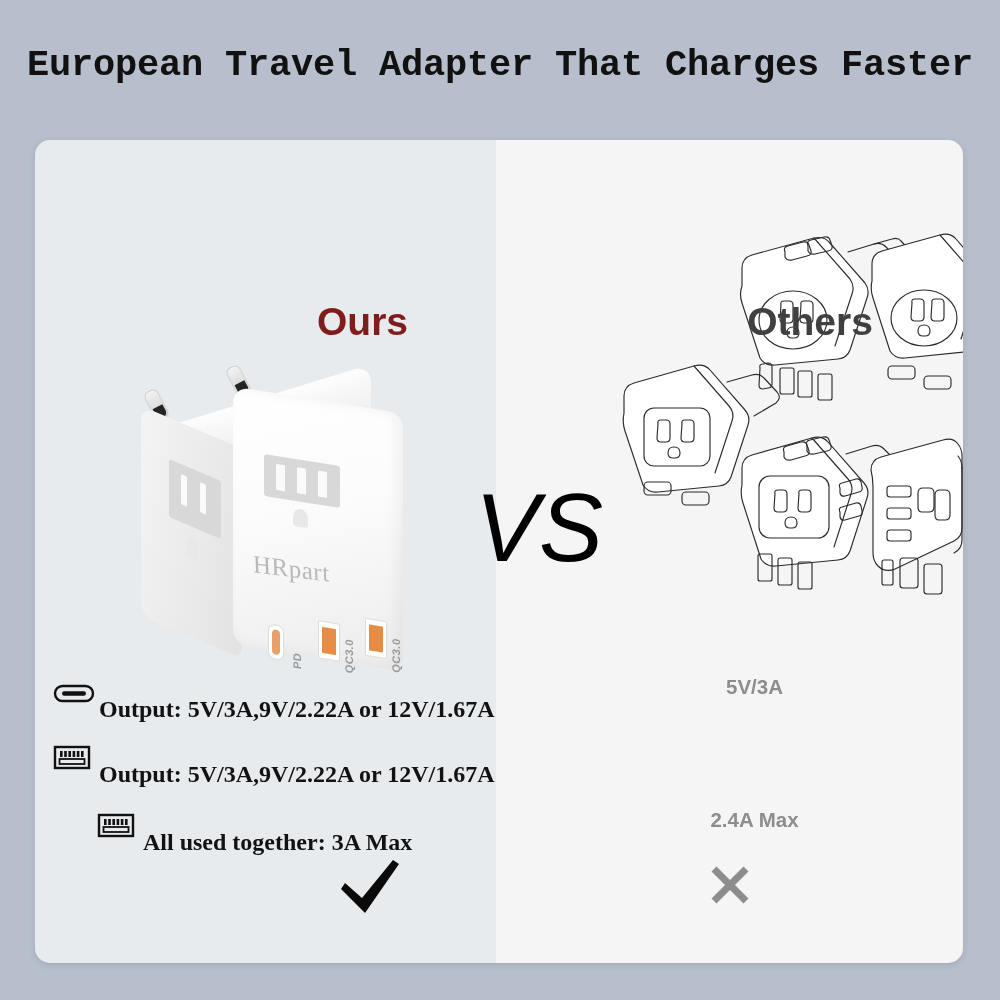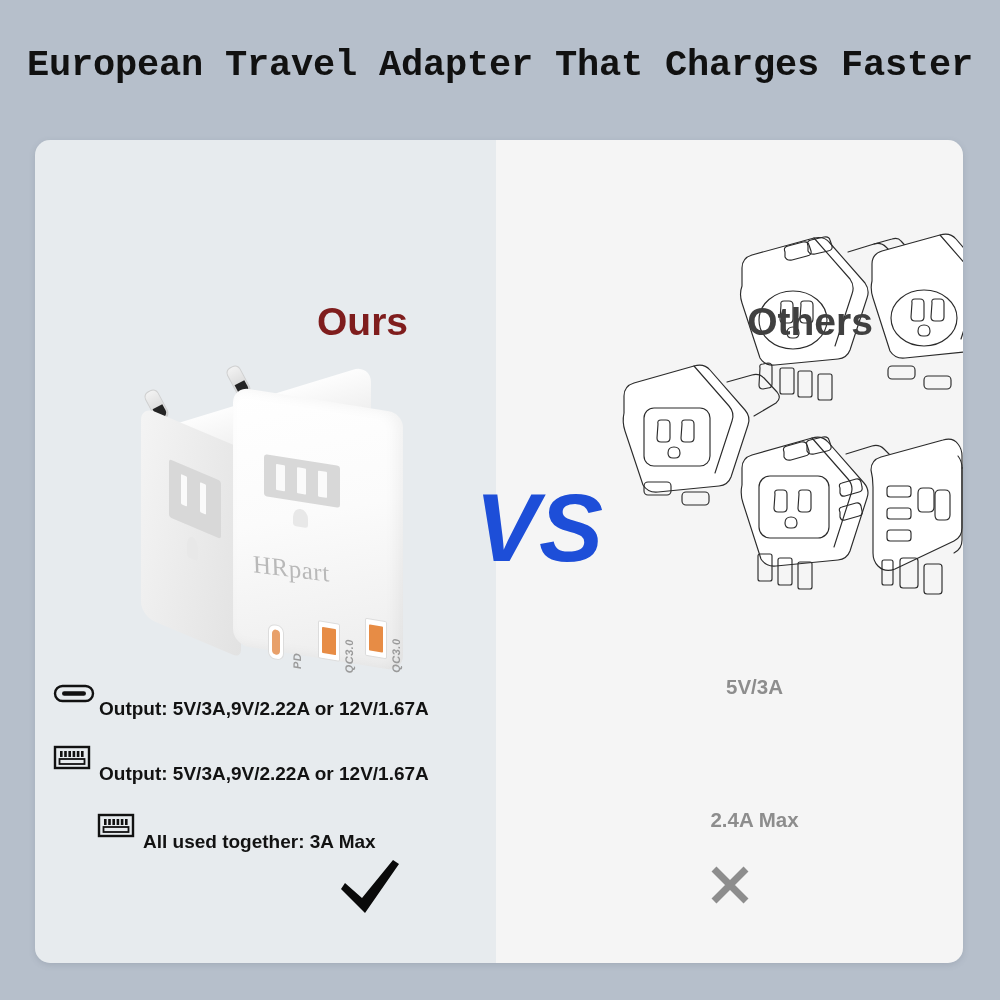--- a/index.html
+++ b/index.html
@@ -43,22 +43,22 @@
     position:absolute;font-weight:bold;font-size:39px;
     font-family:"Liberation Sans", sans-serif;
   }
   .hdr-ours{left:173px;top:160px;width:200px;text-align:right;color:#7f1d1d;}
   .hdr-others{left:655px;top:160px;width:240px;text-align:center;color:#404040;}
 
   
   .vs{
     position:absolute;left:424px;top:340px;width:160px;
     text-align:center;
-    font-size:96px;font-weight:bold;font-style:italic;
-    color:#1d4ed8;line-height:1;
+    font-size:96px;font-weight:normal;font-style:italic;
+    color:#000000;line-height:1;
     font-family:"Liberation Sans", sans-serif;
     z-index:7;
   }
 
   
   .product{position:absolute;left:100px;top:225px;width:320px;height:360px;}
   .pg-prong{position:absolute;width:13px;height:30px;border-radius:6px;
             background:linear-gradient(180deg,#f2f2f2,#cfcfcf);
             border:1px solid #cfcfcf;}
   .pg-prong i{position:absolute;left:1px;right:1px;bottom:1px;height:12px;
@@ -125,22 +125,22 @@
   .plabel.l3{left:135px;top:58px;}
 
   
   .others-art{position:absolute;left:461px;top:0;width:467px;height:470px;}
 
   
   .rows{position:absolute;left:0;top:0;width:928px;height:823px;}
   .row{position:absolute;left:18px;width:440px;height:56px;display:flex;align-items:center;}
   .row .ico{flex:0 0 auto;width:46px;height:30px;display:flex;align-items:center;}
   .row .txt{
-    font-size:19px;font-weight:bold;color:#121212;white-space:nowrap;
-    font-family:Liberation Sans, sans-serif;
+    font-size:24px;font-weight:bold;color:#121212;white-space:nowrap;
+    font-family:Liberation Serif, serif;
     margin-top:32px;
   }
   .r1{top:525px;} .r2{top:590px;} .r3{top:658px;padding-left:44px;} .r4{top:725px;}
 
   .right-val{
     position:absolute;left:461px;width:467px;text-align:center;
     font-size:20.5px;font-weight:bold;color:#8d8d8d;
     font-family:"Liberation Sans", sans-serif;
     padding-left:25px;
   }

